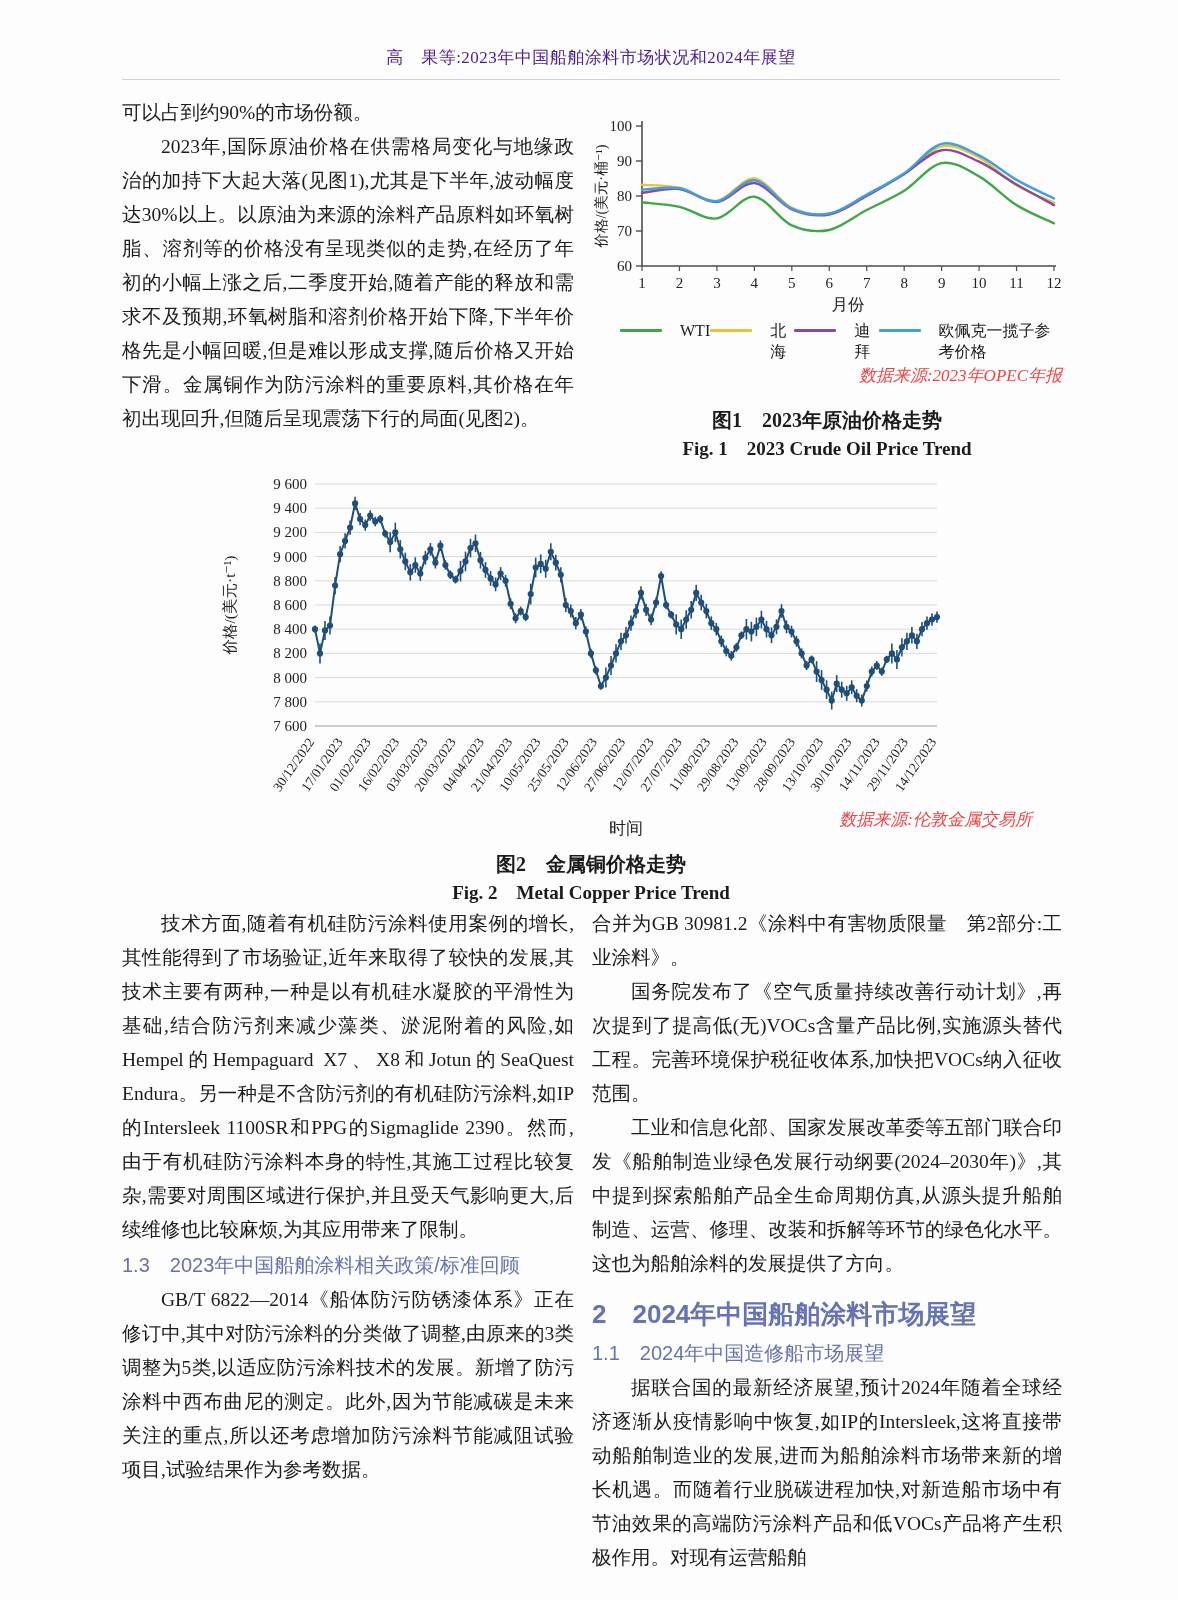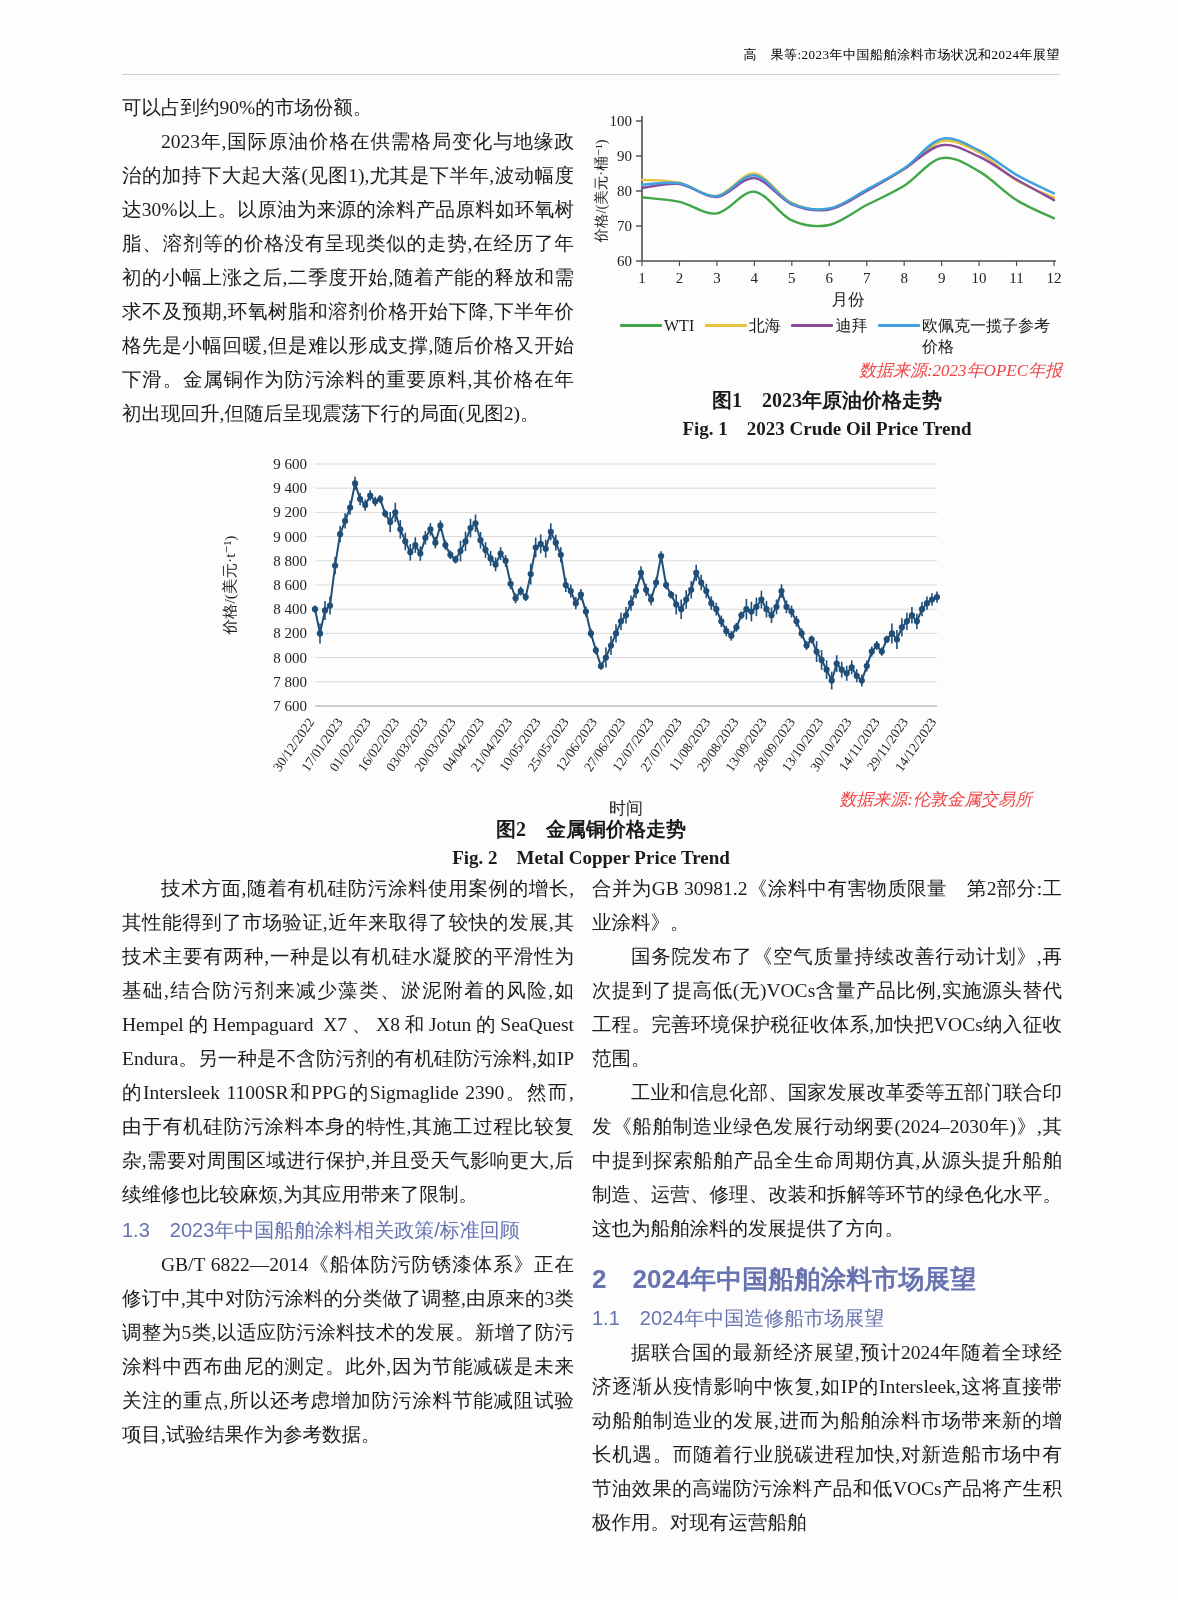--- a/index.html
+++ b/index.html
@@ -4,46 +4,46 @@
 <style>
   html,body{margin:0;padding:0;background:#ffffff;}
   .page{
     position:relative;width:1178px;height:1600px;margin:0 auto;background:#fdfdfd;
     box-sizing:border-box;padding:46px 118px 0 122px;overflow:hidden;
     display:flex;flex-direction:column;
     font-family:"Liberation Serif","DejaVu Serif",serif;color:#1b1b1b;
   }
   
   .page-header{border-bottom:1.5px solid #cdd2d7;padding-bottom:10px;}
-  .running-title{text-align:right;color:#000000;font-size:13px;letter-spacing:.5px;}
+  .running-title{text-align:center;color:#4c1d95;font-size:17px;letter-spacing:.5px;}
   
   .body-text{margin:0;font-size:19.5px;line-height:34px;text-align:justify;text-indent:2em;}
   .body-text.no-indent{text-indent:0;}
   .h-sub{margin:5px 0 4px 0;font-family:"Liberation Sans","DejaVu Sans",sans-serif;
     font-weight:500;font-size:20px;color:#6673b0;}
   .h-main{margin:16px 0 8px 0;font-family:"Liberation Sans","DejaVu Sans",sans-serif;
     font-weight:600;font-size:26px;color:#6673b0;}
   
   .top-section{display:flex;gap:18px;margin-top:16px;}
   .col-left{width:452px;flex:none;}
   .col-right{width:470px;flex:none;}
   .body-section{display:flex;gap:18px;margin-top:1px;}
   .body-section .col{width:452px;flex:none;}
   .body-section .col.right{width:470px;}
   
   figure{margin:0;}
   .fig1{margin-top:20px;}
   .legend{display:flex;justify-content:space-between;align-items:flex-start;
     padding:2px 6px 0 28px;font-size:16px;}
-  .legend-item{display:flex;align-items:flex-start;gap:2px;}
+  .legend-item{display:flex;align-items:flex-start;gap:18px;}
   .legend-swatch{display:inline-block;width:42px;height:3px;border-radius:1px;margin-top:9px;flex:none;}
   .legend-label{line-height:21px;}
   .legend-item:last-child .legend-label{max-width:134px;}
   .source{text-align:right;color:#ef4444;font-size:17px;font-style:italic;margin-top:2px;}
-  .figcap{text-align:center;margin-top:5px;}
+  .figcap{text-align:center;margin-top:20px;}
   .cap-zh{font-weight:bold;font-size:20px;}
   .cap-en{font-weight:bold;font-size:19px;margin-top:2px;}
   .fig2{margin-top:8px;}
   .fig2 svg{display:block;margin:0 auto;}
   .fig2-source{margin:-34px 28px 0 0;}
   .cont-note{margin:0;text-align:right;font-size:19.5px;line-height:34px;}
   svg text{font-family:"Liberation Serif","DejaVu Serif",serif;fill:#222;}
 </style>
 </head>
 <body>

